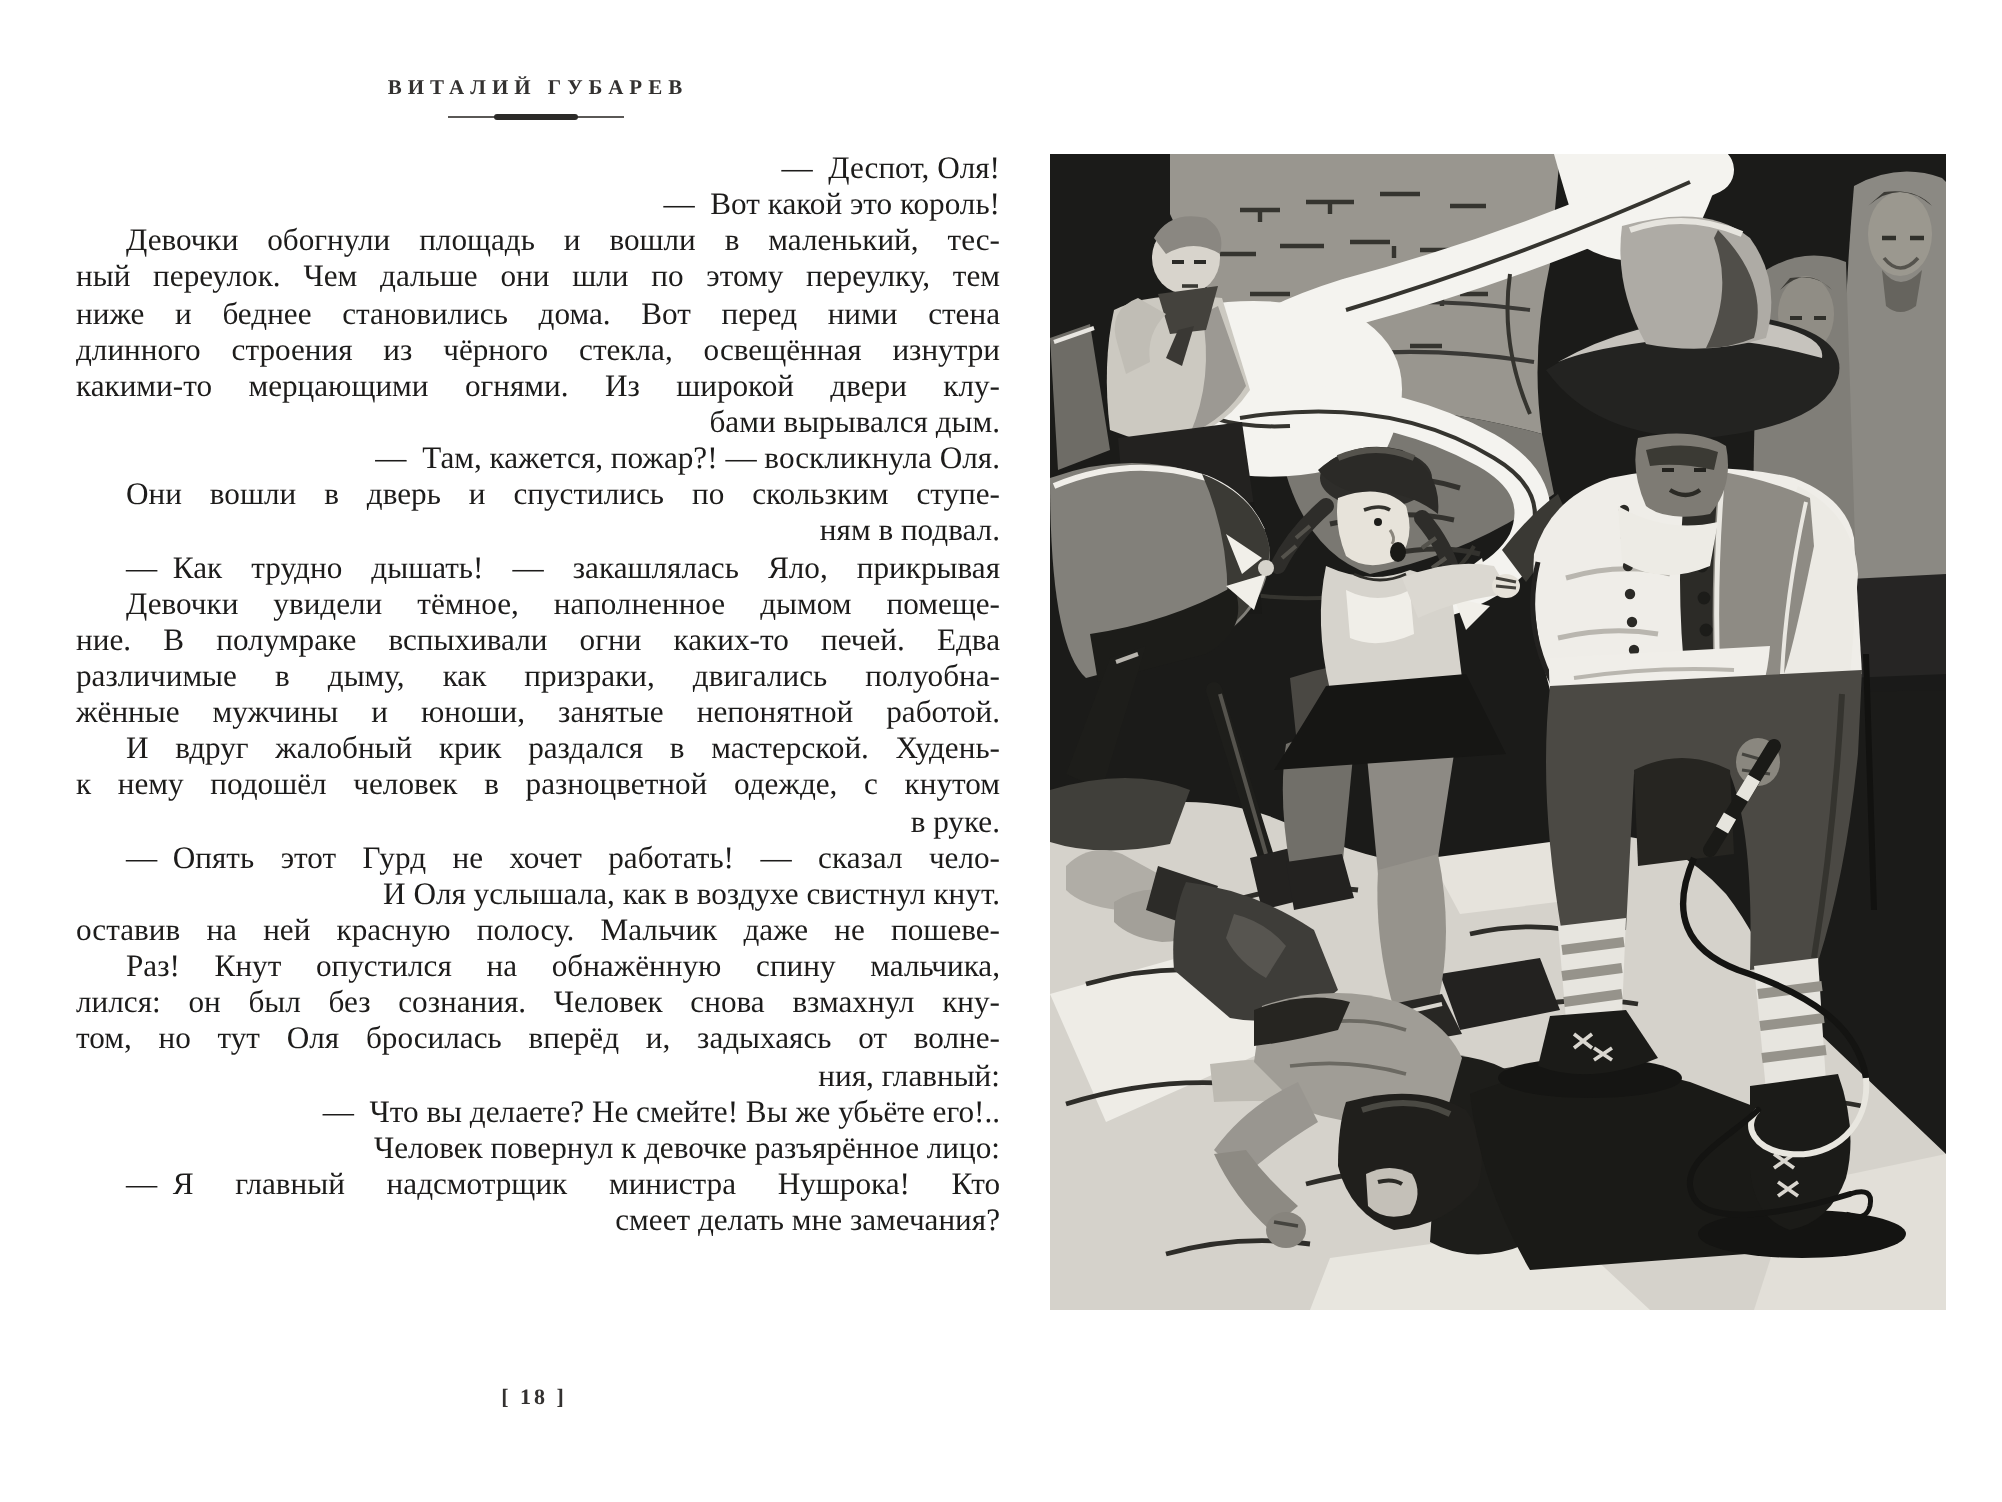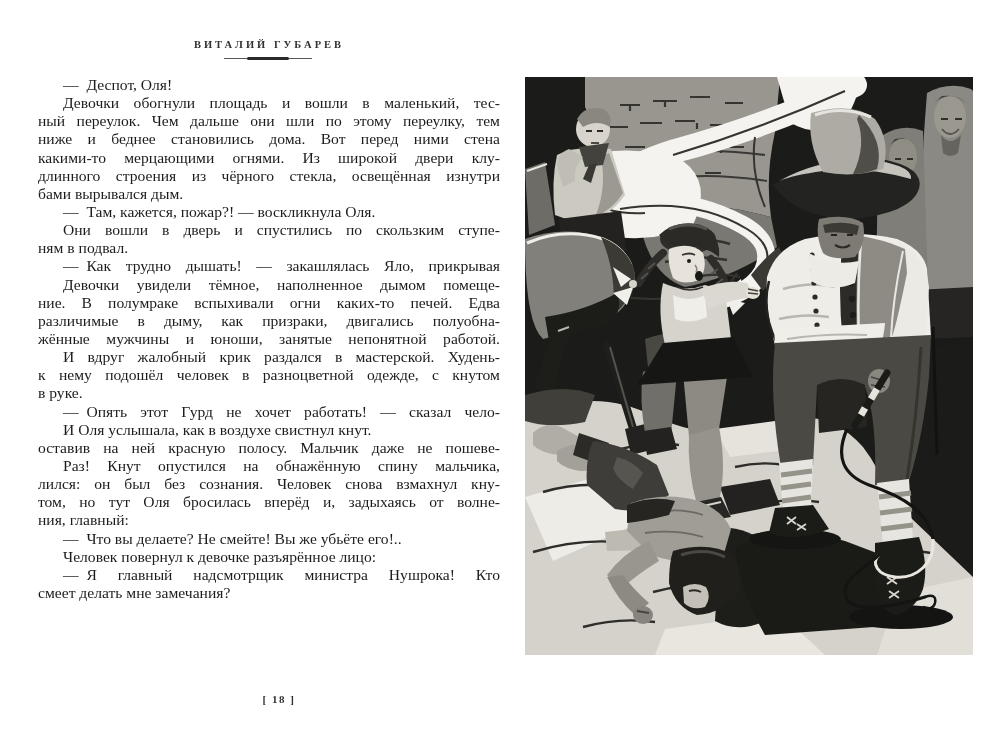--- a/index.html
+++ b/index.html
@@ -3,45 +3,46 @@
 <meta charset="utf-8">
 <style>
   html,body{margin:0;padding:0;background:#ffffff;}
   body{width:1001px;height:751px;font-family:"Liberation Serif","DejaVu Serif",serif;}
   .book-page{position:relative;width:1001px;height:751px;background:#ffffff;overflow:hidden;font-family:Liberation Serif, serif;}
   .running-head{position:absolute;top:39px;left:38px;width:462px;text-align:center;
     font-size:10.5px;font-weight:bold;letter-spacing:3px;color:#333130;}
   .head-rule{position:absolute;top:58px;left:224px;width:88px;height:4px;border-top:1px solid #5a5856;}
   .head-rule .rule-center{position:absolute;top:-2.5px;left:23px;width:42px;height:3.5px;background:#2b2a28;border-radius:2px;display:block;}
   .text-block{position:absolute;top:76px;left:38px;width:462px;font-size:15.6px;color:#1d1c1b;}
-  .text-block .line{line-height:18.15px;height:18.15px;text-align:left;}
+  .text-block .line{line-height:18.15px;height:18.15px;text-align:right;}
   .text-block .line.just{text-align:justify;text-align-last:justify;}
   .text-block .line.indent{text-indent:25px;}
-  .page-number{position:absolute;top:693px;left:48px;width:462px;text-align:center;
+  .page-number{position:absolute;top:693px;left:36px;width:462px;text-align:center;
     font-size:11px;font-weight:bold;letter-spacing:1.5px;color:#333130;}
   .illustration{position:absolute;top:77px;left:525px;width:448px;height:578px;}
   .illustration svg{display:block;width:448px;height:578px;}
 </style>
 </head>
 <body>
 
 <div class="book-page">
 
   <div class="running-head">ВИТАЛИЙ ГУБАРЕВ</div>
   <div class="head-rule">
       <span class="rule-center"></span>
     </div>
 
   <div class="text-block">
       <div class="line indent">— Деспот, Оля!</div>
+      <div class="line indent">— Вот какой это король!</div>
       <div class="line indent just">Девочки обогнули площадь и вошли в маленький, тес-</div>
       <div class="line just">ный переулок. Чем дальше они шли по этому переулку, тем</div>
       <div class="line just">ниже и беднее становились дома. Вот перед ними стена</div>
+      <div class="line just">длинного строения из чёрного стекла, освещённая изнутри</div>
       <div class="line just">какими-то мерцающими огнями. Из широкой двери клу-</div>
-      <div class="line just">длинного строения из чёрного стекла, освещённая изнутри</div>
       <div class="line">бами вырывался дым.</div>
       <div class="line indent">— Там, кажется, пожар?! — воскликнула Оля.</div>
       <div class="line indent just">Они вошли в дверь и спустились по скользким ступе-</div>
       <div class="line">ням в подвал.</div>
       <div class="line indent just">— Как трудно дышать! — закашлялась Яло, прикрывая</div>
       <div class="line indent just">Девочки увидели тёмное, наполненное дымом помеще-</div>
       <div class="line just">ние. В полумраке вспыхивали огни каких-то печей. Едва</div>
       <div class="line just">различимые в дыму, как призраки, двигались полуобна-</div>
       <div class="line just">жённые мужчины и юноши, занятые непонятной работой.</div>
       <div class="line indent just">И вдруг жалобный крик раздался в мастерской. Худень-</div>

